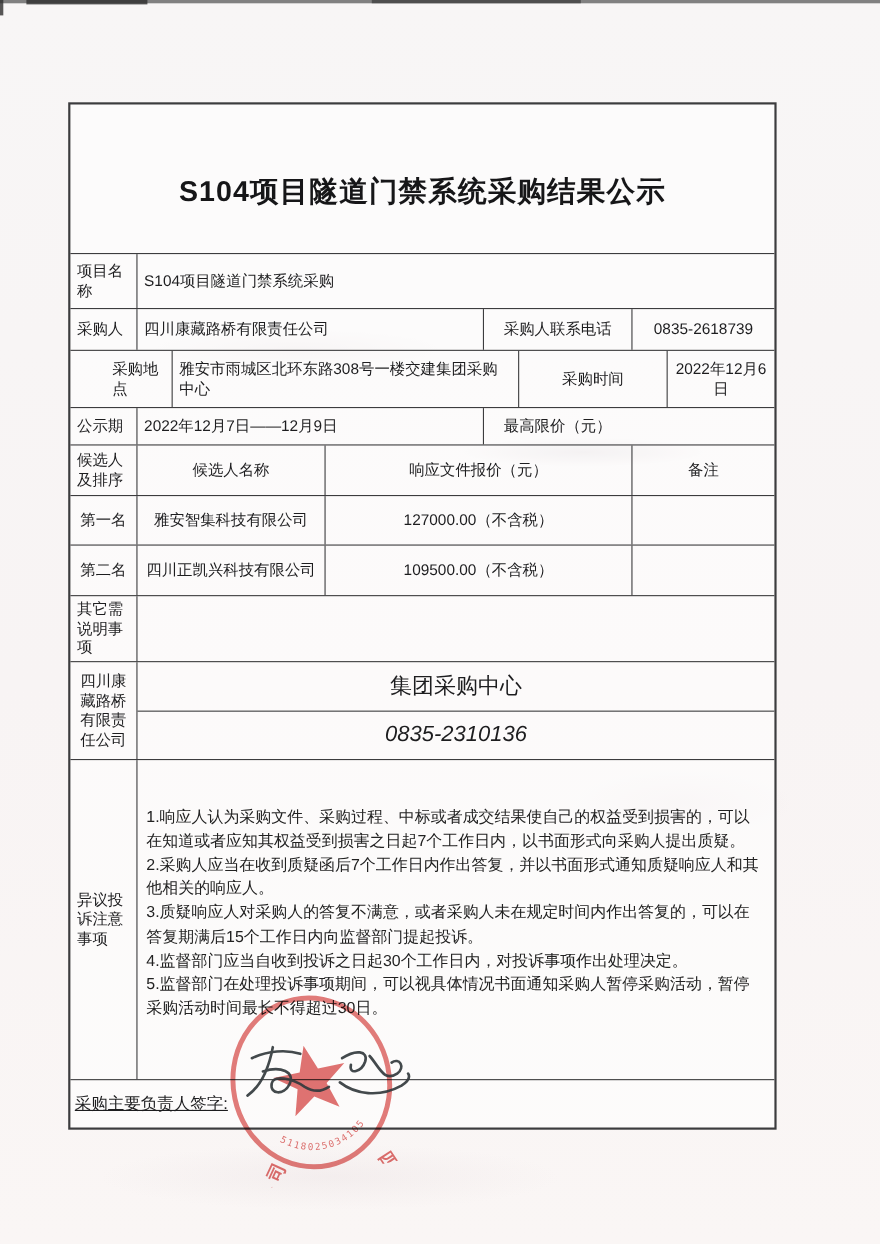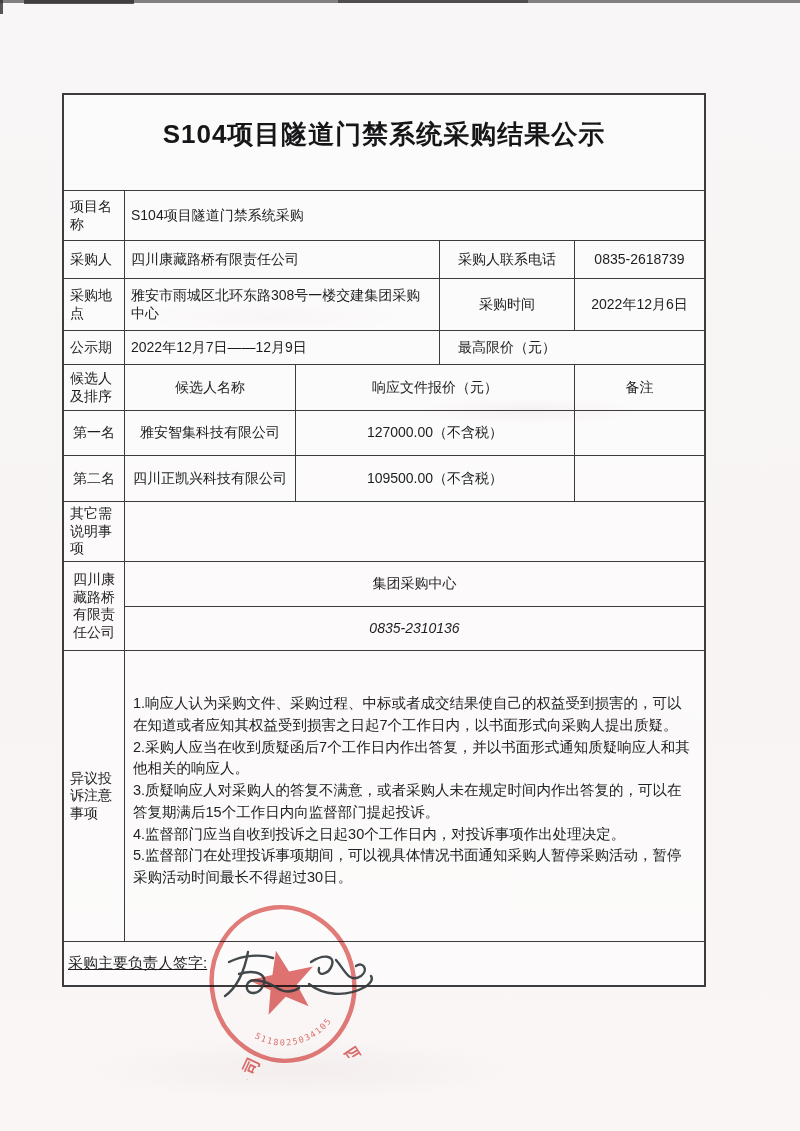--- a/index.html
+++ b/index.html
@@ -28,36 +28,36 @@
   .cell.nb { border-left:none; }
   .w-label { width:60px; }
   .w-content { width:315px; }
   .w-l2 { width:135px; justify-content:center; text-align:center; }
   .w-val { flex:1; justify-content:center; text-align:center; }
   .w-name { width:171px; justify-content:center; text-align:center; }
   .w-price { width:279px; justify-content:center; text-align:center; }
   .center { justify-content:center; text-align:center; }
   .small { font-size:12.5px; }
 
-  .h-title { height:95px; position:relative; display:block; }
+  .h-title { height:95px; position:relative; display:block;margin-top:40px; }
   .doc-title { padding-top:22px; text-align:center; font-size:26px; font-weight:700; letter-spacing:1px; color:#161618; }
   .h-project { height:50px; }
   .h-purchaser { height:38px; }
-  .h-location { height:52px; }
+  .h-location { height:52px;padding-left:32px; }
   .h-period { height:34px; }
   .h-candhead { height:46px; }
   .h-cand1 { height:45px; }
   .h-cand2 { height:46px; }
   .h-other { height:60px; }
   .h-supervision { height:89px; }
   .h-objection { height:291px; }
   .h-sign { height:44px; }
 
   .sup-right { flex:1; display:flex; flex-direction:column; border-left:1.5px solid #3c3c3e; }
-  .sup-cell { flex:1; display:flex; align-items:center; justify-content:center; font-size:14px; }
+  .sup-cell { flex:1; display:flex; align-items:center; justify-content:center; font-size:20px; }
   .sup-cell + .sup-cell { border-top:1.5px solid #3c3c3e;font-style:italic; }
 
   .obj-content { flex:1; border-left:1.5px solid #3c3c3e; padding:42px 8px 8px 8px; display:block; }
   .obj-content p { font-size:14.5px; line-height:1.5; color:#222; }
 
   .sign-cell { flex:1; display:flex; align-items:center; padding:4px 4px; font-size:15px;text-decoration:underline; }
 
   
   .stamp { position:absolute; left:198px; top:898px; width:170px; height:172px; transform:rotate(-12deg); opacity:.88; mix-blend-mode:multiply; }
   

